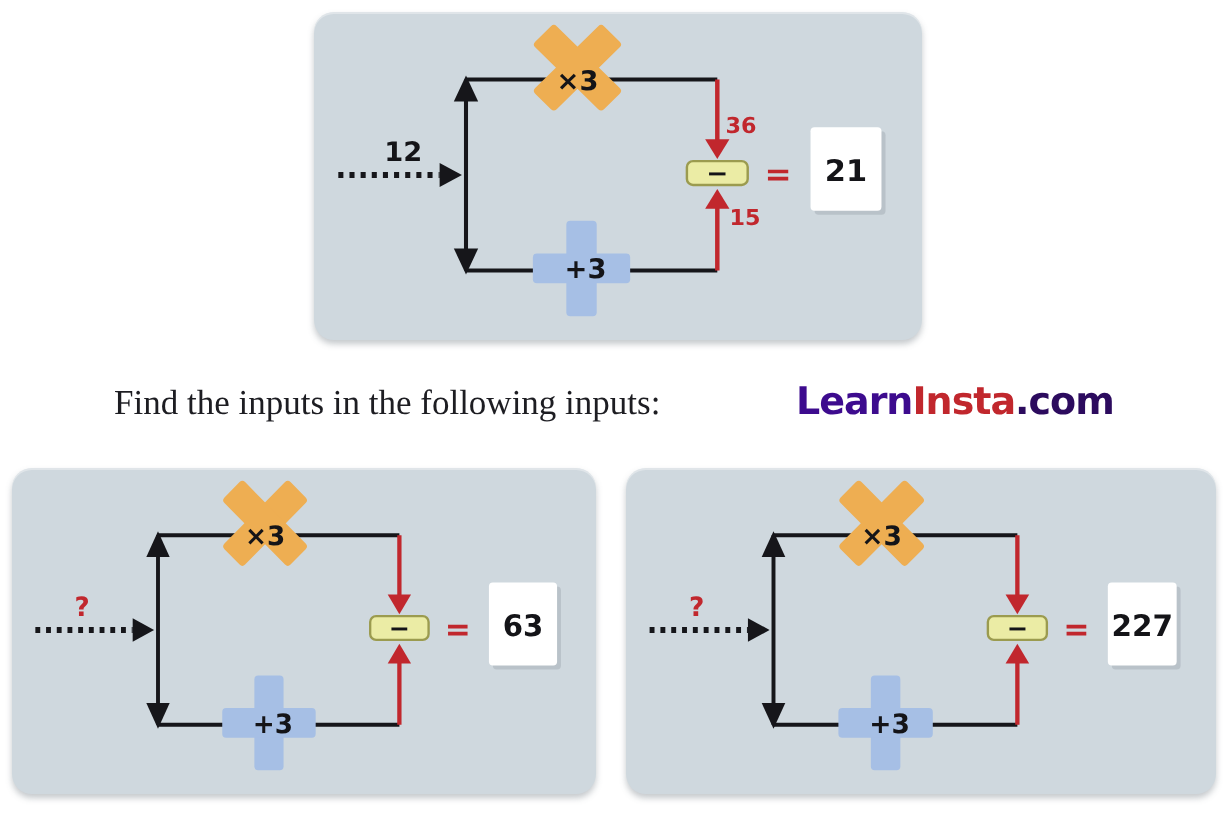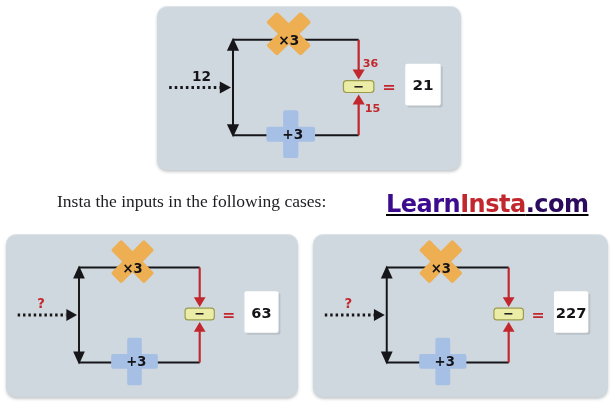--- a/index.html
+++ b/index.html
@@ -24,27 +24,26 @@
   .heading {
     position: absolute;
     left: 57px; top: 191px;
     font-family: "Liberation Serif", serif;
     font-size: 17.5px;
     color: #1d1d22;
     white-space: nowrap;
   }
   .logo {
     position: absolute;
-    left: 386px; top: 190px;
+    left: 398px; top: 190px;
     font-family: "DejaVu Sans", sans-serif;
     font-weight: bold;
-    font-size: 24px;
+    font-size: 19px;
     letter-spacing: -0.5px;
     white-space: nowrap;
-    text-decoration: underline;
   }
   .logo .l1 { color: #3d0b8e; }
   .logo .l2 { color: #c1272d; }
   .logo .l3 { color: #2c0b5e; }
 
   
   .wire        { stroke: #16161a; stroke-width: 2; fill: none; }
   .wire-red    { stroke: #c1272d; stroke-width: 2.2; fill: none; }
   .arrow-black { fill: #16161a; }
   .arrow-red   { fill: #c1272d; }
@@ -99,21 +98,21 @@
     <rect class="op-box" x="184" y="75" width="30" height="12" rx="3"></rect>
     <text class="lbl lbl-minus" x="199" y="85.5" text-anchor="middle">−</text>
 
     <text class="lbl lbl-eq" x="229" y="87" text-anchor="middle">=</text>
     <rect class="out-shadow" x="247" y="60" width="35" height="42" rx="2"></rect>
     <rect class="out-box" x="245" y="58" width="35" height="42" rx="2"></rect>
     <text class="lbl lbl-out" x="262.5" y="85" text-anchor="middle">21</text>
   </svg>
 </div>
 
-<div class="heading">Insta the inputs in the following cases:</div>
+<div class="heading">Find the inputs in the following inputs:</div>
 <div class="logo"><span class="l1">Learn</span><span class="l2">Insta</span><span class="l3">.com</span></div>
 
 <div class="panel" id="panel-case-a">
   <svg viewBox="0 0 300 165" preserveAspectRatio="none">
     <path class="wire" d="M75 34 H199 M75 130 H199 M75 34 V130"></path>
     <polygon class="arrow-black" points="75,32 69,45 81,45"></polygon>
     <polygon class="arrow-black" points="75,132 69,119 81,119"></polygon>
     <path class="wire-red" d="M199 34 V66 M199 130 V97"></path>
     <polygon class="arrow-red" points="199,74 193,64 205,64"></polygon>
     <polygon class="arrow-red" points="199,89 193,99 205,99"></polygon>

